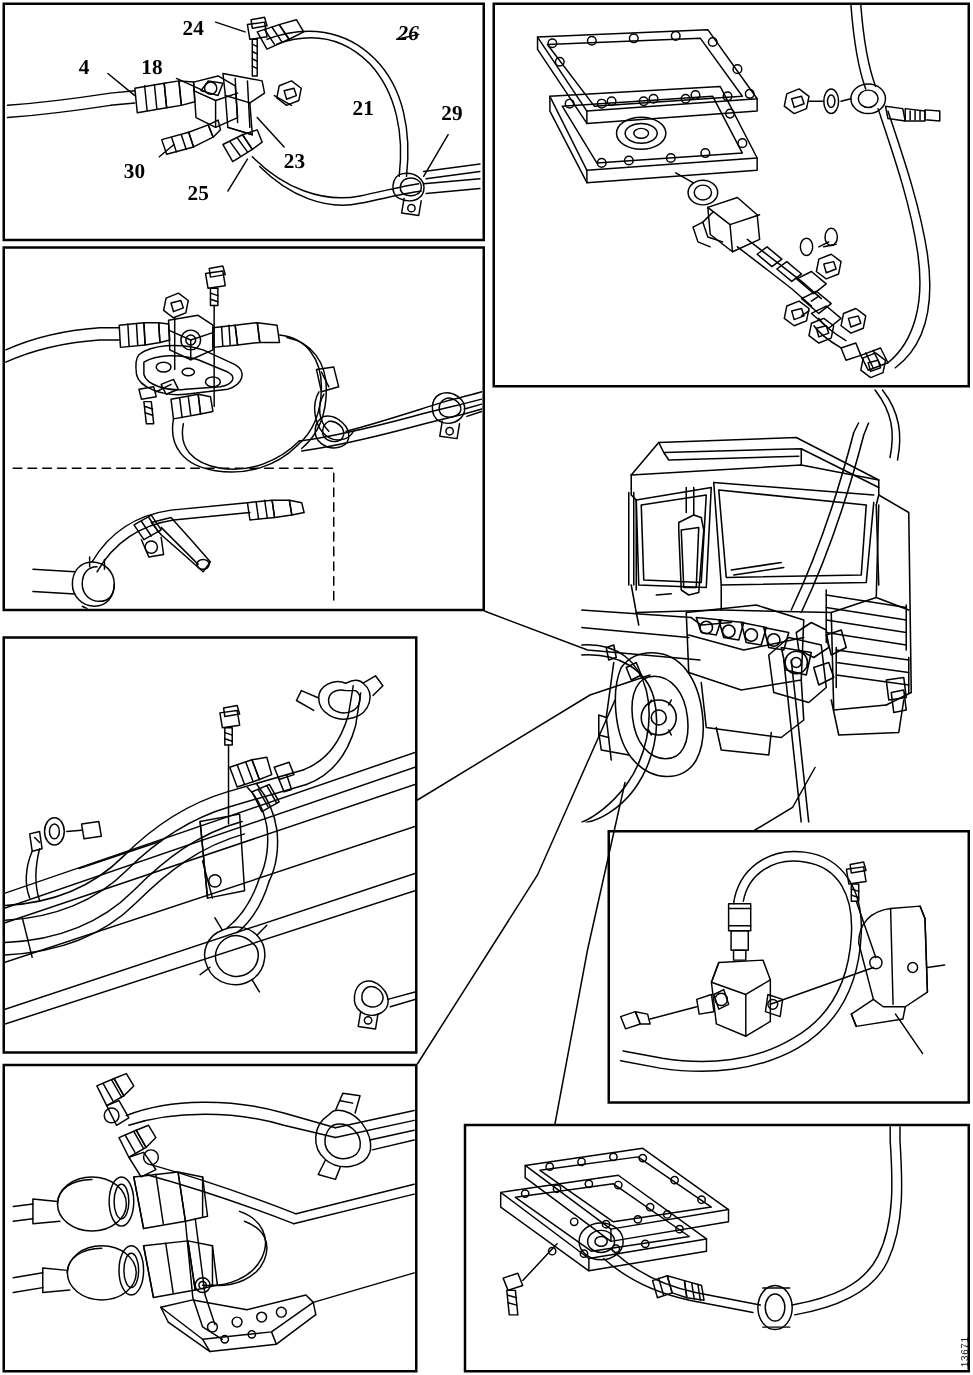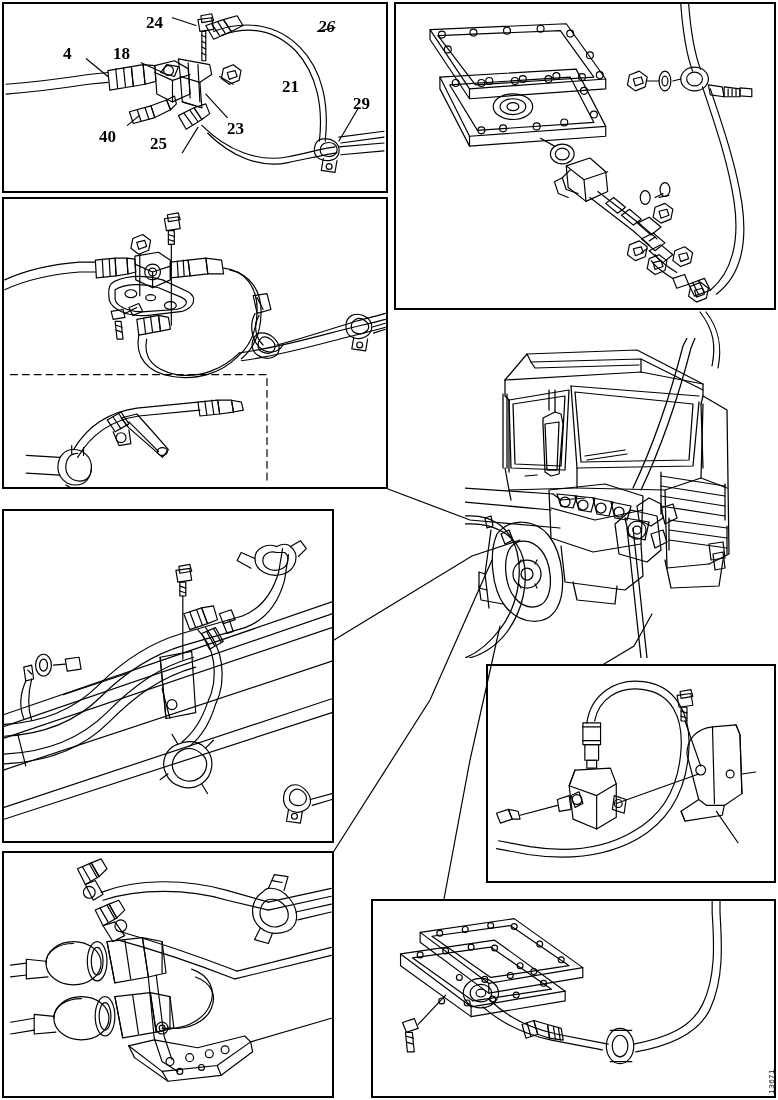--- a/index.html
+++ b/index.html
@@ -233,24 +233,24 @@
         <path d="M180 152 L196 126"></path>
       </g>
     </svg>
   </div>
 
   <div class="callout" style="left:146px;top:14px;">24</div>
   <div class="callout" style="left:113px;top:45px;">18</div>
   <div class="callout" style="left:318px;top:18px;font-style:italic;">26</div>
   <div class="callout" style="left:63px;top:45px;">4</div>
   <div class="callout" style="left:238px;top:78px;margin-left:44px;">21</div>
-  <div class="callout" style="left:353px;top:95px;">29</div>
-  <div class="callout" style="left:99px;top:128px;">40</div>
+  <div class="callout" style="left:353px;top:82px;">29</div>
+  <div class="callout" style="left:99px;top:128px;">30</div>
   <div class="callout" style="left:227px;top:120px;">23</div>
-  <div class="callout" style="left:150px;top:135px;">25</div>
+  <div class="callout" style="left:150px;top:146px;">25</div>
 
   <div class="panel" style="left:2px;top:197px;width:386px;height:292px;">
     <svg class="panel-art" viewBox="0 0 386 292">
       <g fill="none" stroke="#000" stroke-width="1.2" stroke-linejoin="round" stroke-linecap="round">
 
         <path d="M6 178 L266 178 L266 288" stroke-dasharray="7,5"></path>
 
         <path d="M0 82 C22 72 48 66 76 64 L92 64"></path>
         <path d="M0 92 C22 82 48 76 76 74 L92 74"></path>
 

